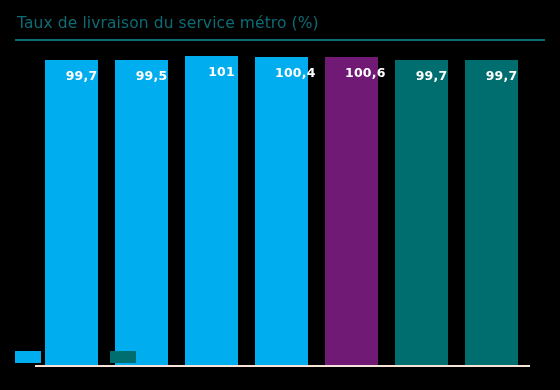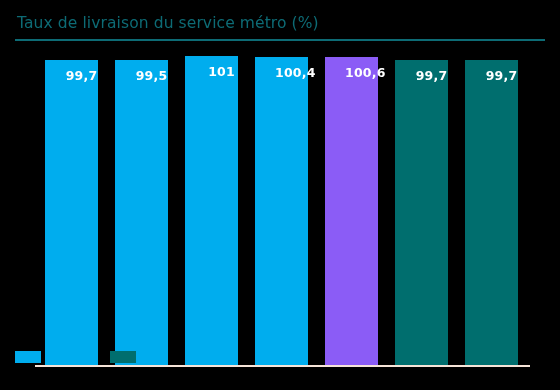--- a/index.html
+++ b/index.html
@@ -111,21 +111,21 @@
         </div>
         <div class="bar" style="left: 115px; width: 53px; height: 305px; bottom: -42px; background: rgb(0, 173, 238); margin-top: 24px;">
           <div class="bar-value">99,5</div>
         </div>
         <div class="bar" style="left: 185px; width: 53px; height: 309px; bottom: -42px; background: rgb(0, 173, 238);">
           <div class="bar-value">101</div>
         </div>
         <div class="bar" style="left: 255px; width: 53px; height: 308px; bottom: -42px; background: rgb(0, 173, 238);">
           <div class="bar-value">100,4</div>
         </div>
-        <div class="bar" style="left: 325px; width: 53px; height: 308px; bottom: -42px; background: #8b5cf6;">
+        <div class="bar" style="left: 325px; width: 53px; height: 308px; bottom: -42px; background: #701a75;">
           <div class="bar-value">100,6</div>
         </div>
         <div class="bar" style="left: 395px; width: 53px; height: 305px; bottom: -42px; background: rgb(0, 110, 110);">
           <div class="bar-value">99,7</div>
         </div>
         <div class="bar" style="left: 465px; width: 53px; height: 305px; bottom: -42px; background: rgb(0, 110, 110);">
           <div class="bar-value">99,7</div>
         </div>
       </div>
     <div id="baseline"></div>

